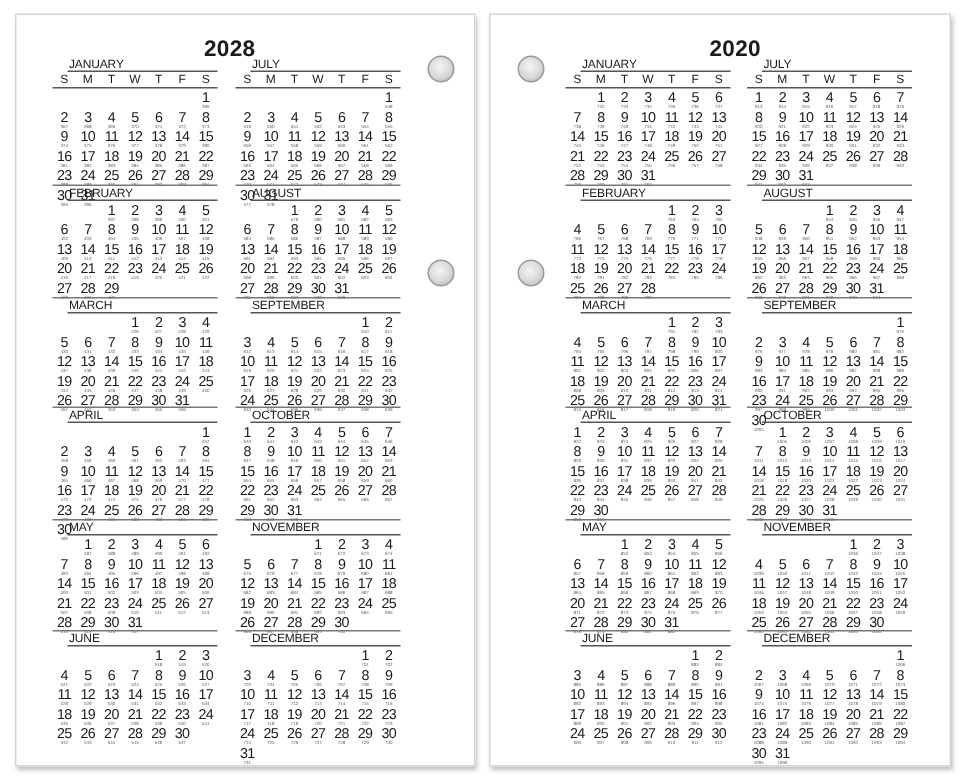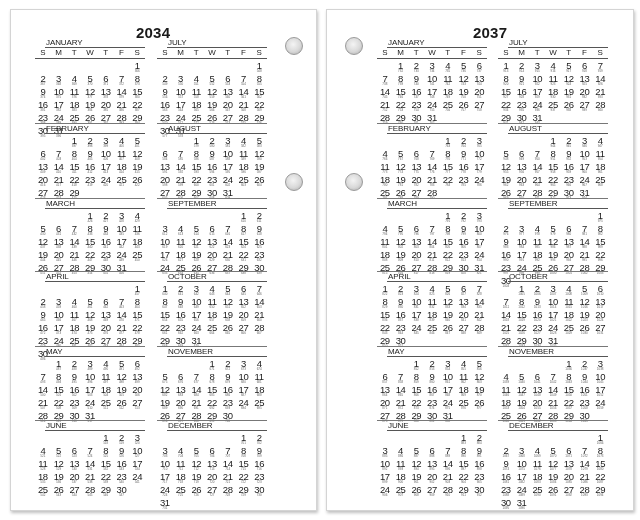--- a/index.html
+++ b/index.html
@@ -15,21 +15,21 @@
   .dow { display:grid; grid-template-columns: repeat(7, 1fr); font-size:8px; text-align:center; height:10px; line-height:10px; border-bottom:1.2px solid #555; }
   .grid { display:grid; grid-template-columns: repeat(7, 1fr); margin-top:2px; }
   .cell { text-align:center; height:13px; position:relative; }
   .d { font-size:9.5px; line-height:9px; display:block; letter-spacing:-0.4px; }
   .n { font-size:3px; line-height:3px; color:#666; display:block; }
 </style>
 </head>
 <body>
 
 <div class="page left">
-  <div class="year" style="left:125px;">2034</div>
+  <div class="year" style="left:125px;">2028</div>
   <div class="hole" style="left:274px; top:27px;"></div>
   <div class="hole" style="left:274px; top:163px;"></div>
   <div class="months">
       <div class="month" style="left: 24px; top: 28px;">
         <div class="mname">JANUARY</div>
         <div class="dow">
           <span>S</span>
           <span>M</span>
           <span>T</span>
           <span>W</span>
@@ -1608,21 +1608,21 @@
           <div class="cell">
             <span class="d">31</span>
             <span class="n">731</span>
           </div>
         </div>
       </div>
     </div>
 </div>
 
 <div class="page right">
-  <div class="year" style="left:146px;">2037</div>
+  <div class="year" style="left:146px;">2020</div>
   <div class="hole" style="left:18px; top:27px;"></div>
   <div class="hole" style="left:18px; top:163px;"></div>
   <div class="months">
       <div class="month" style="left: 50px; top: 28px;">
         <div class="mname">JANUARY</div>
         <div class="dow">
           <span>S</span>
           <span>M</span>
           <span>T</span>
           <span>W</span>

